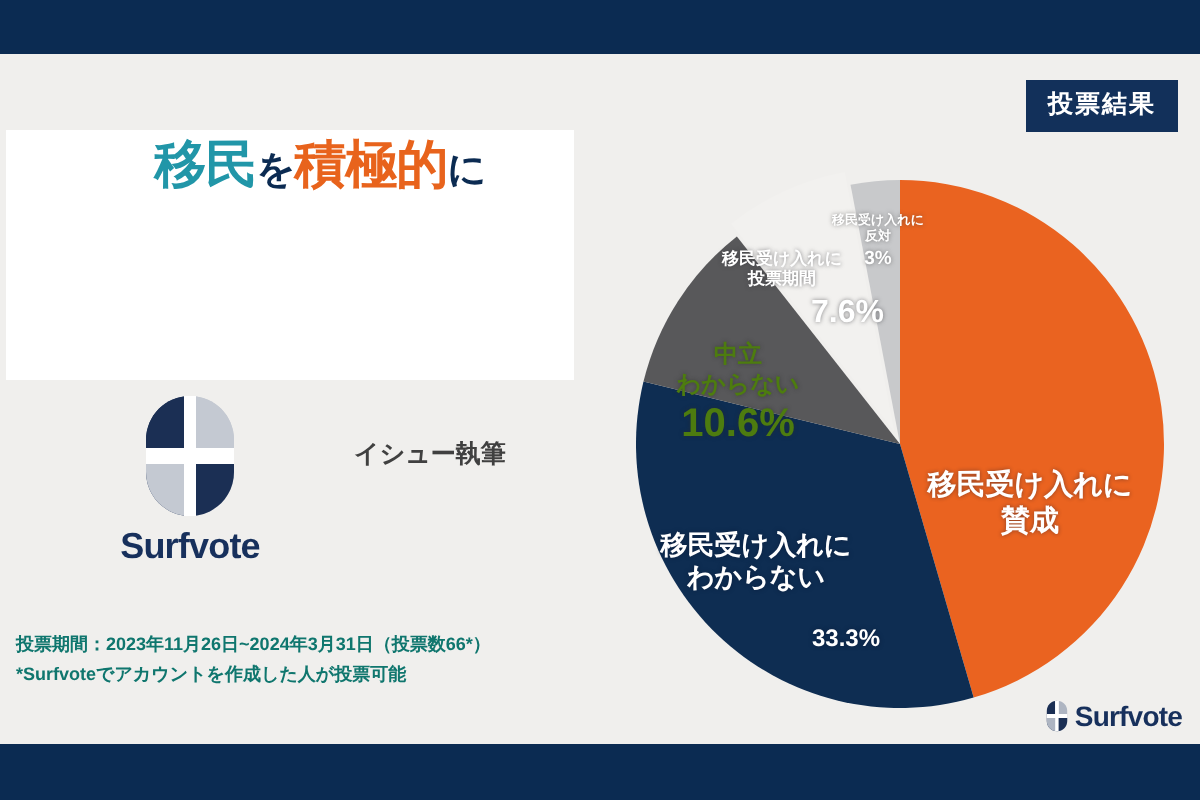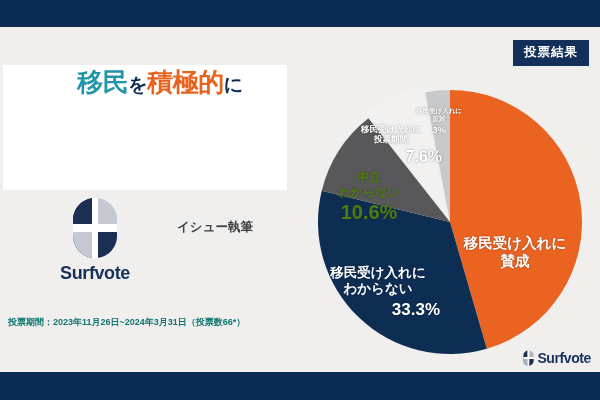--- a/index.html
+++ b/index.html
@@ -74,21 +74,21 @@
     left:150px;top:208px;width:130px;color:#FFFFFF;
     font-size:14.5px;
     text-shadow:0 0 2px rgba(20,20,40,.45);
   }
   #label-agree .pct{font-size:18px;margin-top:2px;}
 
   #label-somewhat-agree{
     left:8px;top:238px;width:140px;color:#FFFFFF;font-size:13.5px;
     text-shadow:0 0 2px rgba(10,20,45,.5);
   }
-  #label-somewhat-agree .pct{font-size:17px;margin-top:2px;text-align:right;padding-right:8px;}
+  #label-somewhat-agree .pct{font-size:12px;margin-top:14px;text-align:right;padding-right:8px;}
 
   #label-neutral{
     left:14px;top:143px;width:110px;color:#4d7c0f;font-size:12px;
     text-shadow:0 0 2px rgba(40,40,40,.55);
   }
   #label-neutral .pct{font-size:20px;margin-top:1px;}
 
   #label-somewhat-oppose{
     left:38px;top:97px;width:106px;color:#FFFFFF;font-size:8.5px;
     text-shadow:0 0 2px rgba(50,50,55,.6);
@@ -135,20 +135,21 @@
     </svg>
     <div id="logo-word">Surfvote</div>
   </div>
 
   <div id="author-block">
     <div>イシュー執筆</div>
   </div>
 
   <div id="footnotes">
     <div>投票期間：2023年11月26日~2024年3月31日（投票数66*）</div>
+    <div>*Surfvoteでアカウントを作成した人が投票可能</div>
   </div>
 
 </div>
 
 <div id="chart-panel">
 
   <div id="result-badge">投票結果</div>
 
   <div id="pie-wrap">
     <svg id="pie-svg" width="300" height="345" viewBox="0 0 300 345">

